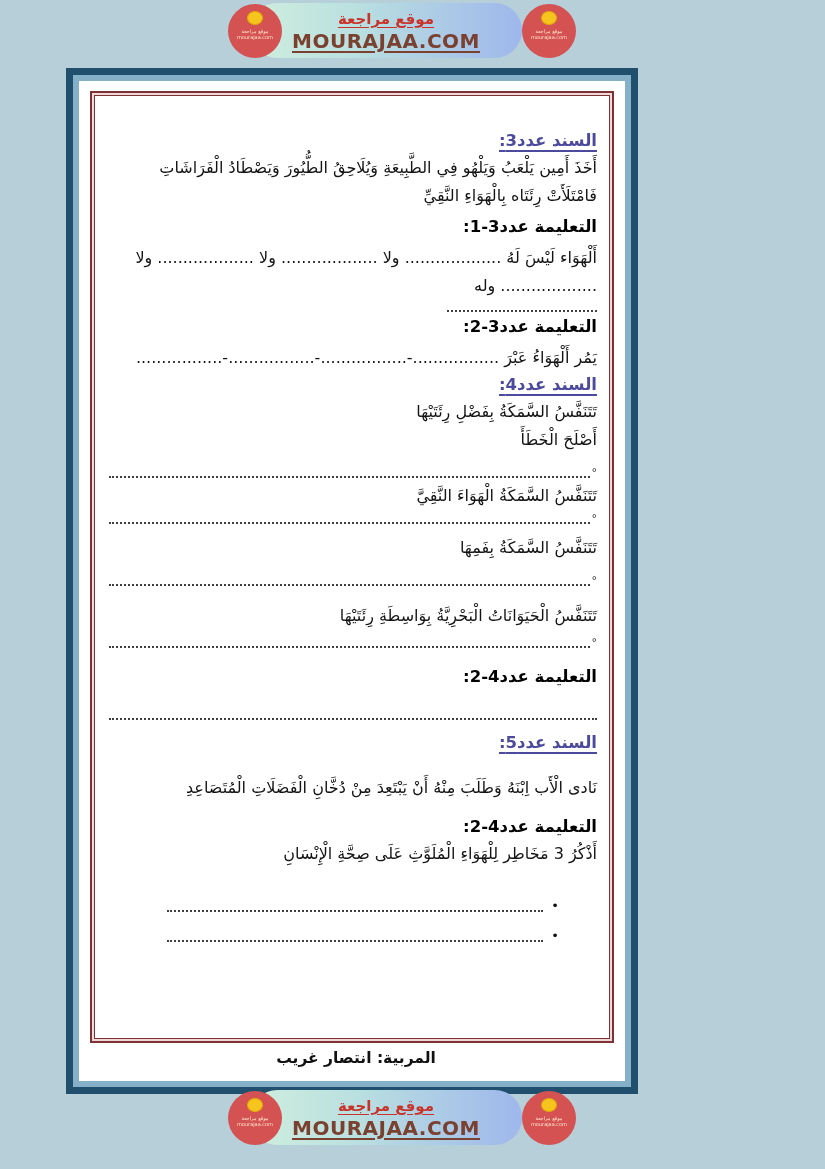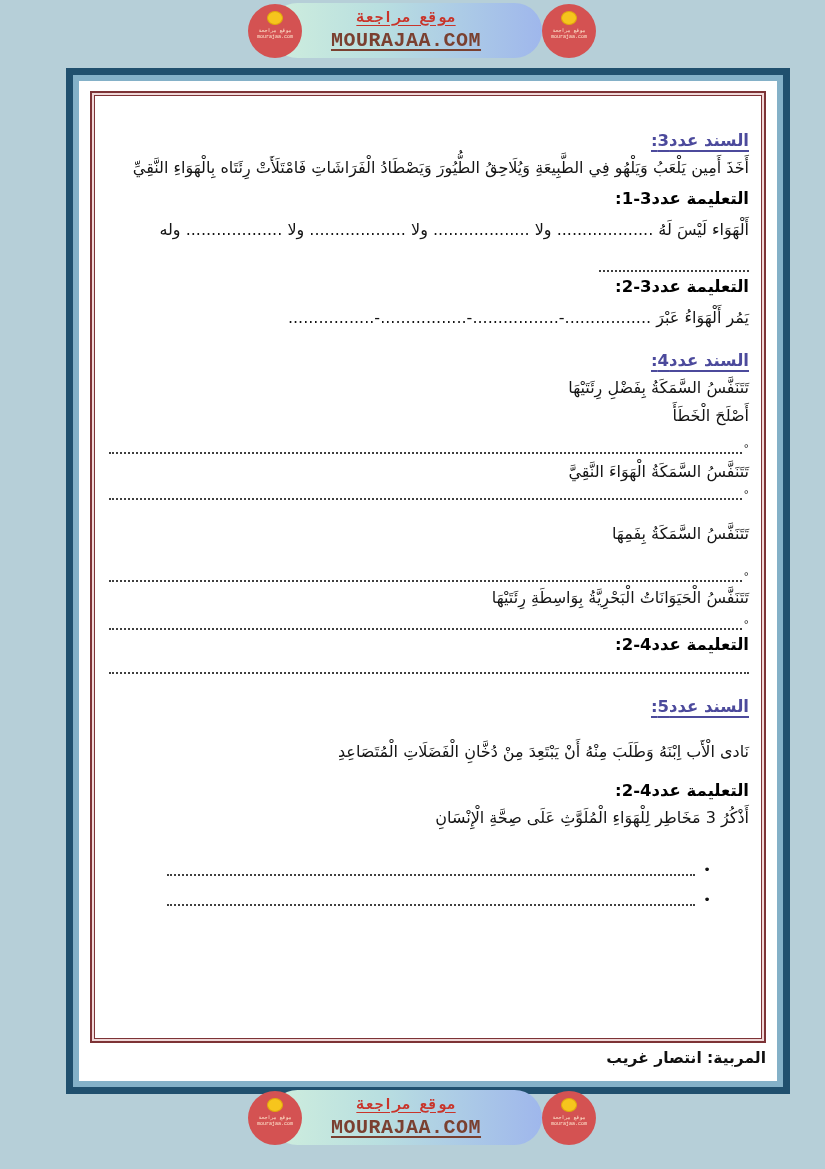--- a/index.html
+++ b/index.html
@@ -5,21 +5,21 @@
   * { margin:0; padding:0; box-sizing:border-box; }
   html,body { width:825px; height:1169px; }
   body {
     position:relative;
     background:#b6cfd8;
     font-family:"DejaVu Sans", sans-serif;
     overflow:hidden;
   }
 
   
-  .banner { position:absolute; left:248px; width:352px; height:58px; z-index:5;font-family:Liberation Mono, monospace; }
+  .banner { position:absolute; left:228px; width:352px; height:58px; z-index:5; }
   .banner-pill {
     position:absolute; left:22px; top:1px; width:272px; height:55px;
     border-radius:28px;
     background:linear-gradient(90deg,#cfeedd 0%,#b9dfe0 40%,#9fb7ec 100%);
     display:flex; flex-direction:column; align-items:center; justify-content:center;
     z-index:1;
   }
   .banner-title-ar {
     color:#c9342a; font-weight:bold; font-size:15px; line-height:20px;
     text-decoration:underline; text-underline-offset:3px;
@@ -37,21 +37,21 @@
   .logo-circle.right { right:4px; }
   .logo-dot {
     width:16px; height:14px; border-radius:50%; background:#f6c51d;
     margin-top:7px; border:1px solid #e0a90c;
   }
   .logo-t1 { font-size:5px; color:#ffe8cf; margin-top:3px; line-height:6px; }
   .logo-t2 { font-size:5px; color:#ffe8cf; line-height:6px; }
 
   
   .doc {
-    position:absolute; left:66px; top:68px; width:724px; height:1026px;
+    position:absolute; left:66px; top:68px; width:572px; height:1026px;
     border:7px solid #20506e; background:#fff; z-index:1;
   }
   .doc-inner2 {
     width:100%; height:100%; border:6px solid #84b1c8; background:#fff;
     padding:10px 11px 0 11px;
   }
   .maroon-outer { border:2px solid #7d3336; padding:2px; background:#f0d8d8; }
   .maroon-inner {
     border:1px solid #7d3336; background:#fff; min-height:944px;
     padding:20px 12px 8px 14px;
@@ -69,26 +69,26 @@
 
   .short-dots {
     height:14px; display:flex; justify-content:flex-start; 
   }
   .short-dots .dots { width:150px; border-bottom:2px dotted #3f3f3f; height:12px; }
 
   .bullet-row { display:flex; align-items:flex-end; height:16px; padding-right:38px; padding-left:58px; }
   .bullet-row .blt { font-size:13px; line-height:12px; color:#111; margin-left:8px; }
   .bullet-row .dots { flex:1; border-bottom:2px dotted #3f3f3f; height:12px; }
 
-  .mt2{margin-top:2px}.mt4{margin-top:4px}.mt6{margin-top:20px}.mt8{margin-top:16px}
+  .mt2{margin-top:16px}.mt4{margin-top:4px}.mt6{margin-top:10px}.mt8{margin-top:0}
   .mt10{margin-top:10px}.mt12{margin-top:12px}.mt14{margin-top:14px}.mt18{margin-top:18px}
   .mt22{margin-top:22px}.mt28{margin-top:28px}.mt38{}
 
   .teacher {
-    direction:rtl; text-align:right; font-size:15.5px; line-height:26px;
+    direction:rtl; text-align:center; font-size:15.5px; line-height:26px;
     color:#111; padding:2px 0 0 8px; font-weight:bold;
   }
 </style>
 </head>
 <body>
 
 <div class="banner" style="top:2px;">
   <div class="banner-pill">
     <div class="banner-title-ar">موقع مراجعة</div>
     <div class="banner-domain">MOURAJAA.COM</div>

